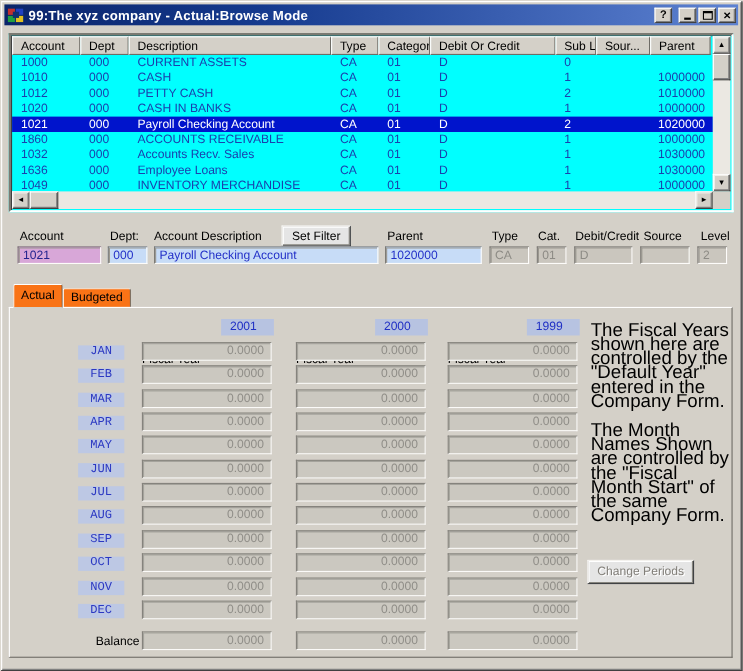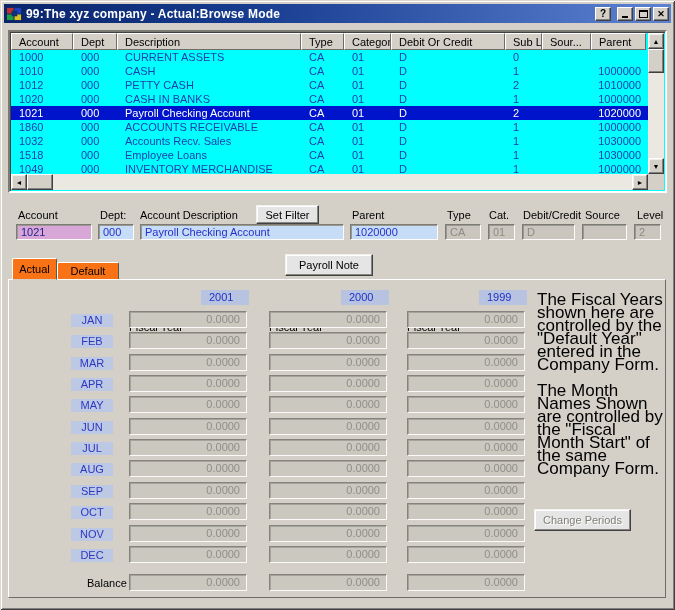--- a/index.html
+++ b/index.html
@@ -87,21 +87,21 @@
     border:1px solid; border-color:#ffffff #6e6c66 #6e6c66 #ffffff; z-index:2; }
 
   .fy-label { position:absolute; top:13px; font-size:11px; color:#000;margin-top:28px; }
   .fy-chip { position:absolute; top:10px; width:48px; height:15px; background:#b7c3e1;
     color:#2030c4; font-size:11px; line-height:15px; padding-left:8px; }
   .fy-1 { left:120px; } .fy-2 { left:260px; } .fy-3 { left:398px; }
   .fyc-1 { left:192px; } .fyc-2 { left:332px; } .fyc-3 { left:470px; }
 
   .mrow { position:absolute; left:0; width:100%; height:18px; }
   .mchip { position:absolute; left:62px; top:3px; width:42px; height:13px; background:#bdc8e4;
-    color:#2b38c2; font-size:11px; line-height:13px; text-align:center; }
+    color:#2b38c2; font-size:11px; line-height:13px; text-align:center;font-family:Liberation Mono, monospace; }
   .vfield { position:absolute; top:0; width:118px; height:17px; background:#cbc8c0;
     border:1px solid; border-color:#85837d #fbfaf8 #fbfaf8 #85837d;
     box-shadow: inset 1px 1px 0 #a5a39c;
     color:#908e88; font-size:11px; line-height:15px; text-align:right; padding-right:6px; }
   .vf-1 { left:120px; } .vf-2 { left:260px; } .vf-3 { left:398px; }
   #balance-row { position:absolute; left:0; top:294px; width:100%; height:18px; }
   #balance-label { position:absolute; left:78px; top:3px; font-size:11px; color:#000; }
 
   #info-text { position:absolute; left:528px; top:13px; width:130px; font-size:17px;
     line-height:13px; color:#000; }
@@ -221,21 +221,21 @@
           <div class="gcell c1">000</div>
           <div class="gcell c2">Accounts Recv. Sales</div>
           <div class="gcell c3">CA</div>
           <div class="gcell c4">01</div>
           <div class="gcell c5">D</div>
           <div class="gcell c6">1</div>
           <div class="gcell c7"></div>
           <div class="gcell c8">1030000</div>
       </div>
       <div class="grow">
-        <div class="gcell c0">1518</div>
+        <div class="gcell c0">1636</div>
           <div class="gcell c1">000</div>
           <div class="gcell c2">Employee Loans</div>
           <div class="gcell c3">CA</div>
           <div class="gcell c4">01</div>
           <div class="gcell c5">D</div>
           <div class="gcell c6">1</div>
           <div class="gcell c7"></div>
           <div class="gcell c8">1030000</div>
       </div>
       <div class="grow">
@@ -280,22 +280,21 @@
   <div class="ffield f-blue" style="left:98px;  width:36px">000</div>
   <div class="ffield f-blue" style="left:140px; width:204px">Payroll Checking Account</div>
   <div class="ffield f-blue" style="left:350px; width:88px">1020000</div>
   <div class="ffield f-gray" style="left:445px; width:36px">CA</div>
   <div class="ffield f-gray" style="left:488px; width:27px">01</div>
   <div class="ffield f-gray" style="left:522px; width:53px">D</div>
   <div class="ffield f-gray" style="left:582px; width:45px"></div>
   <div class="ffield f-gray" style="left:634px; width:27px">2</div>
 
   <div id="tab-actual" class="tab">Actual</div>
-  <div id="tab-budgeted" class="tab">Default</div>
-  <div id="payroll-note" class="btn">Payroll Note</div>
+  <div id="tab-budgeted" class="tab">Budgeted</div>
 
   <div id="tabpage">
 
     <div class="fy-label fy-1">Fiscal Year</div>
     <div class="fy-chip fyc-1">2001</div>
     <div class="fy-label fy-2">Fiscal Year</div>
     <div class="fy-chip fyc-2">2000</div>
     <div class="fy-label fy-3">Fiscal Year</div>
     <div class="fy-chip fyc-3">1999</div>
 

